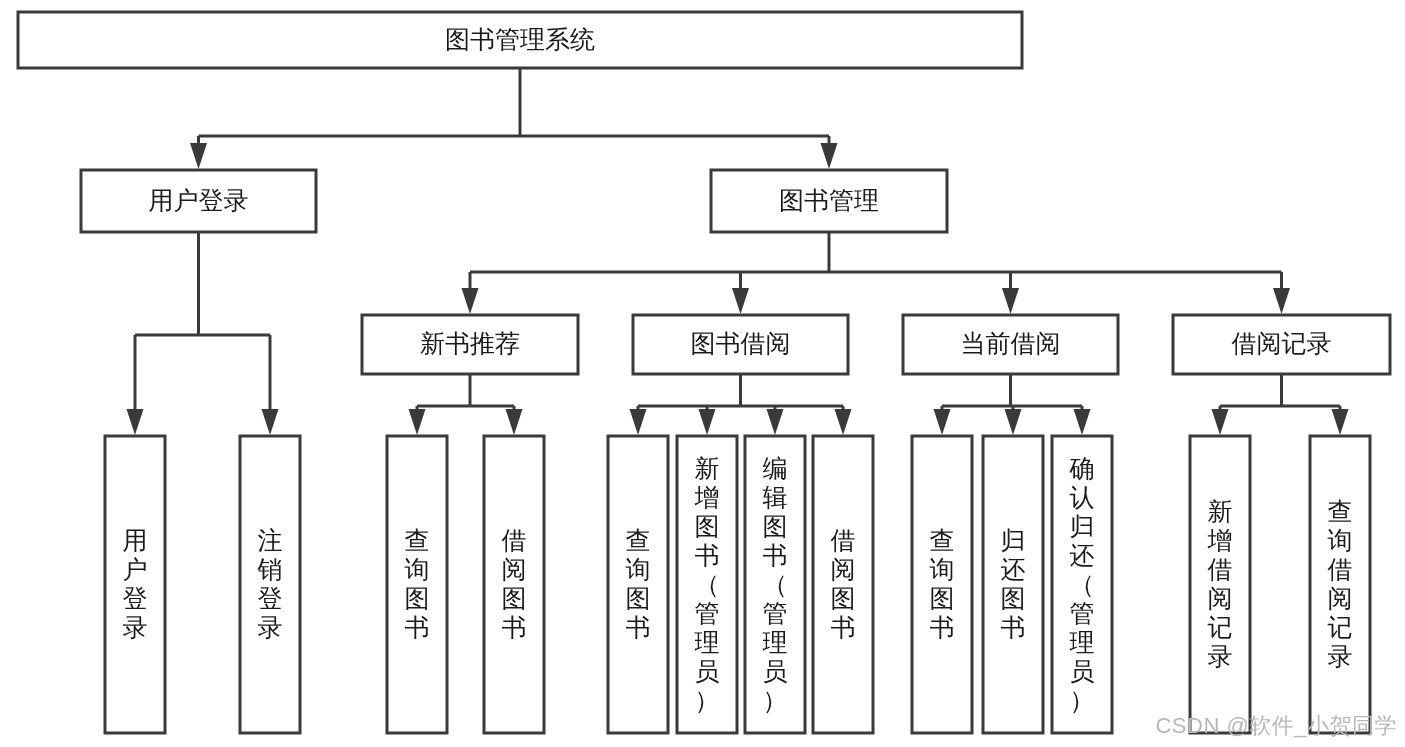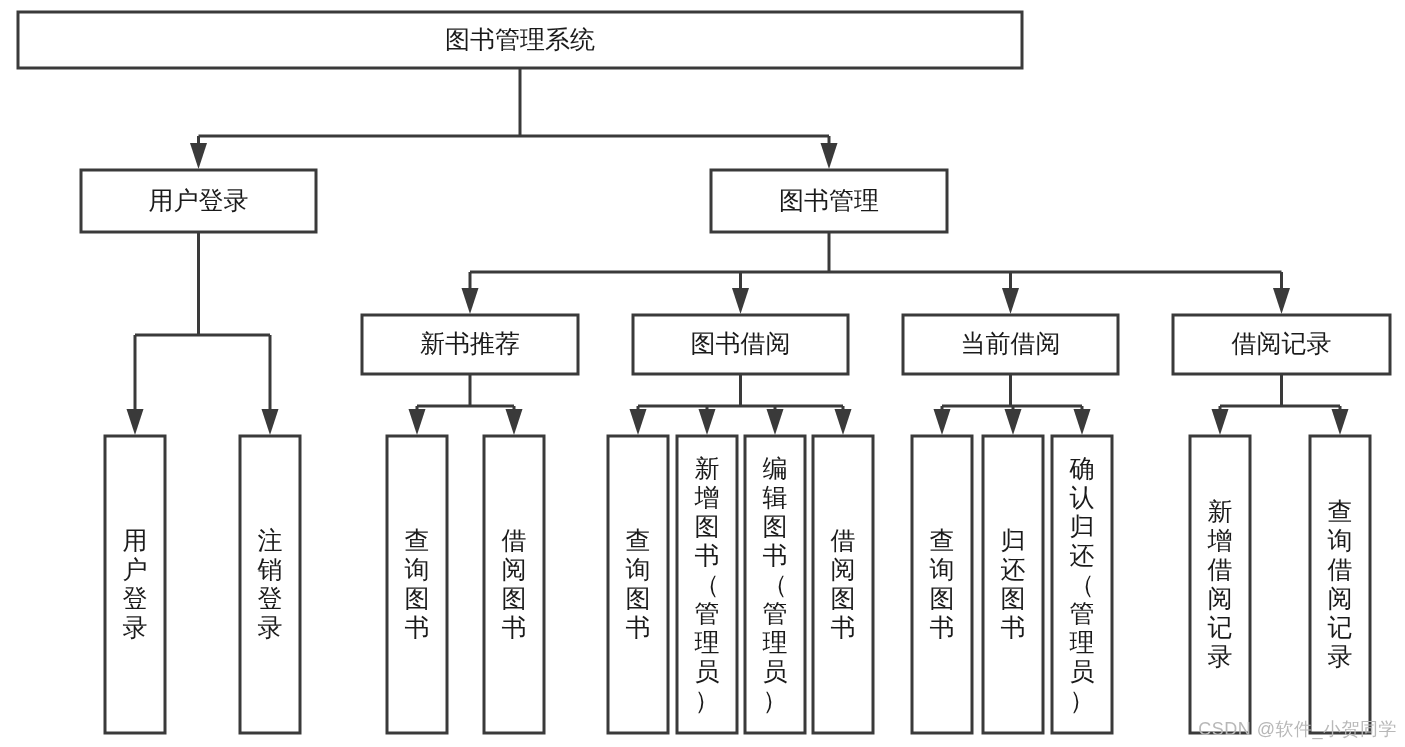--- a/index.html
+++ b/index.html
@@ -52,21 +52,21 @@
     font-family: "Liberation Sans", "DejaVu Sans", sans-serif;
     font-size: 25px;
     fill: #1a1a1a;
     text-anchor: middle;
   }
   .watermark-text {
     position: absolute;
     right: 8px;
     bottom: 6px;
     font-family: "Liberation Sans", "DejaVu Sans", sans-serif;
-    font-size: 18px;
+    font-size: 22px;
     color: #b8b8b8;
     white-space: nowrap;
     letter-spacing: 0.5px;
     pointer-events: none;
   }
 </style>
 </head>
 <body>
 
 <div id="diagram-root">

